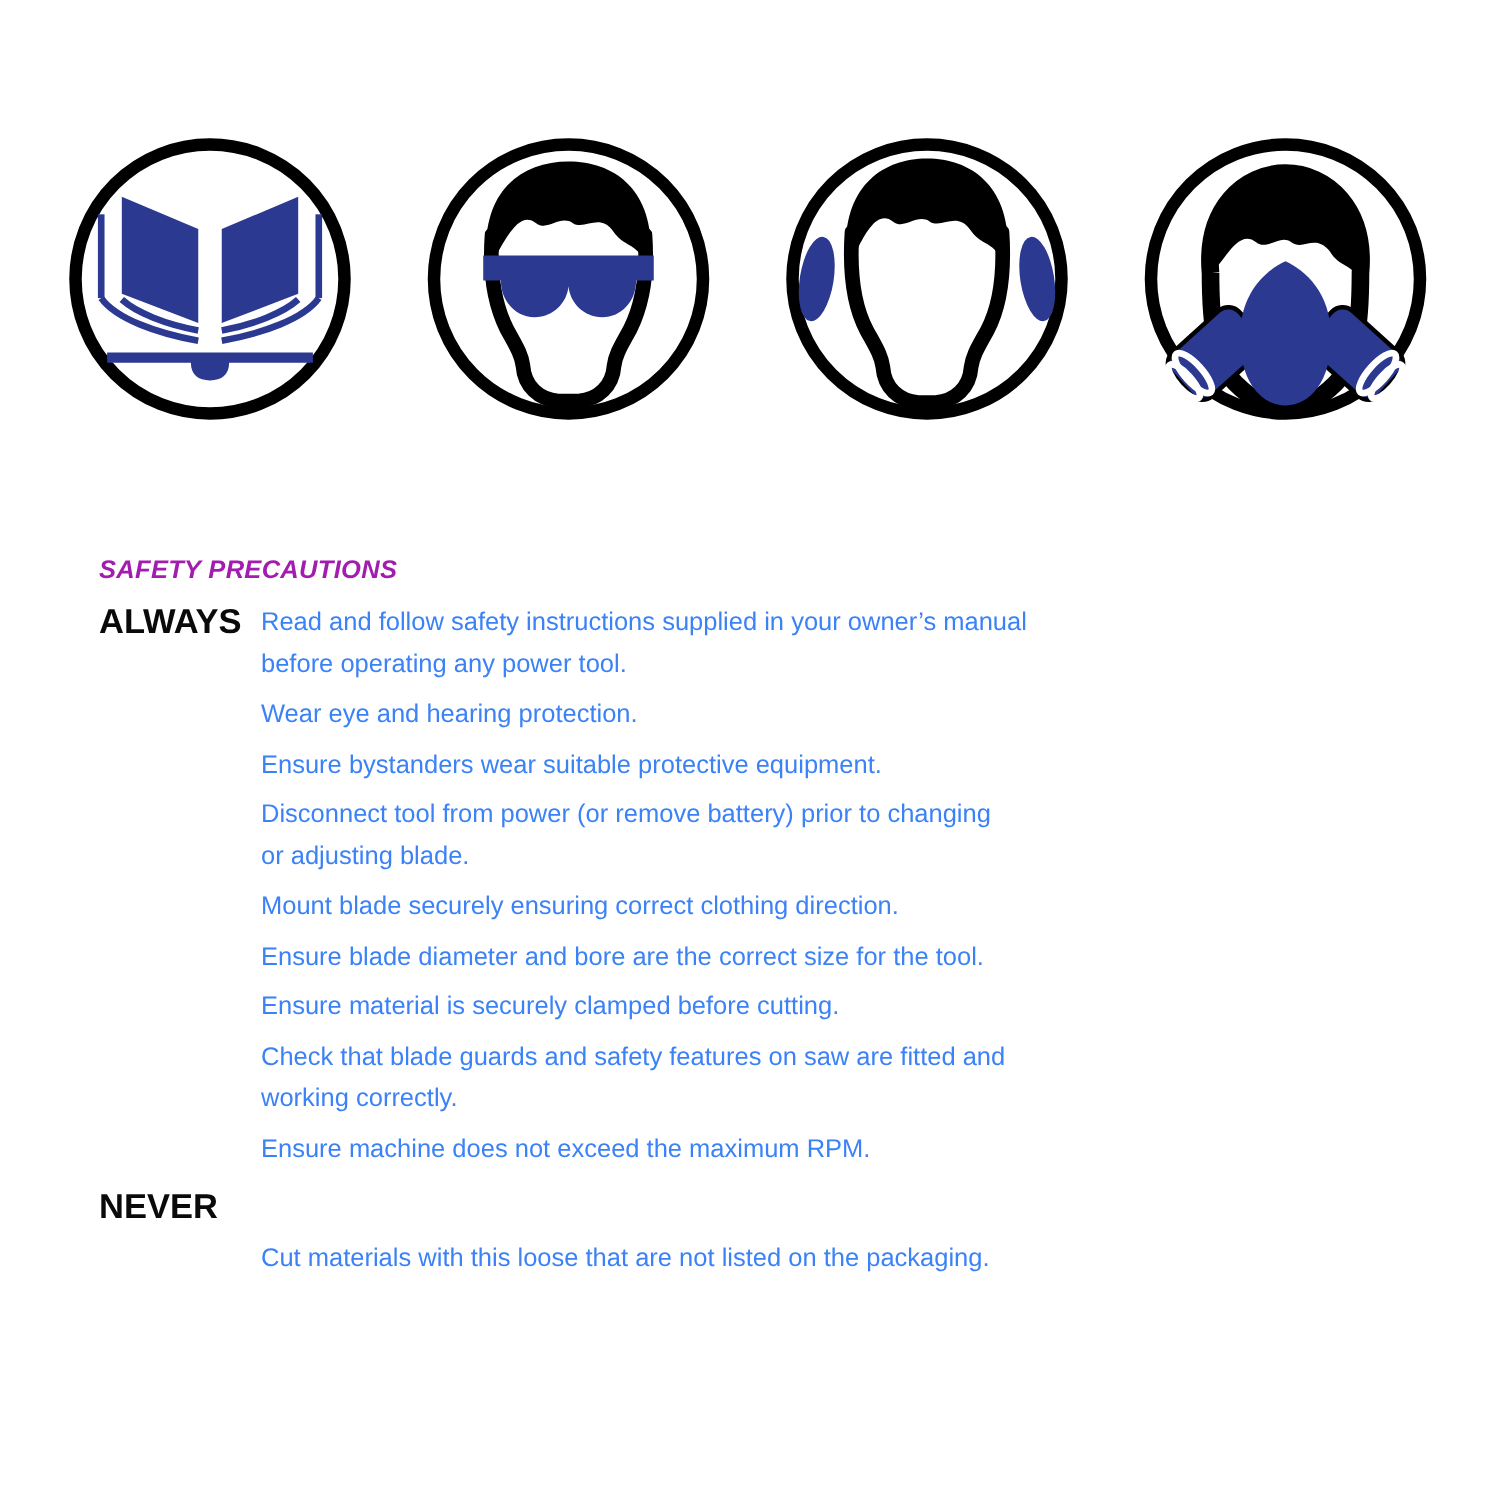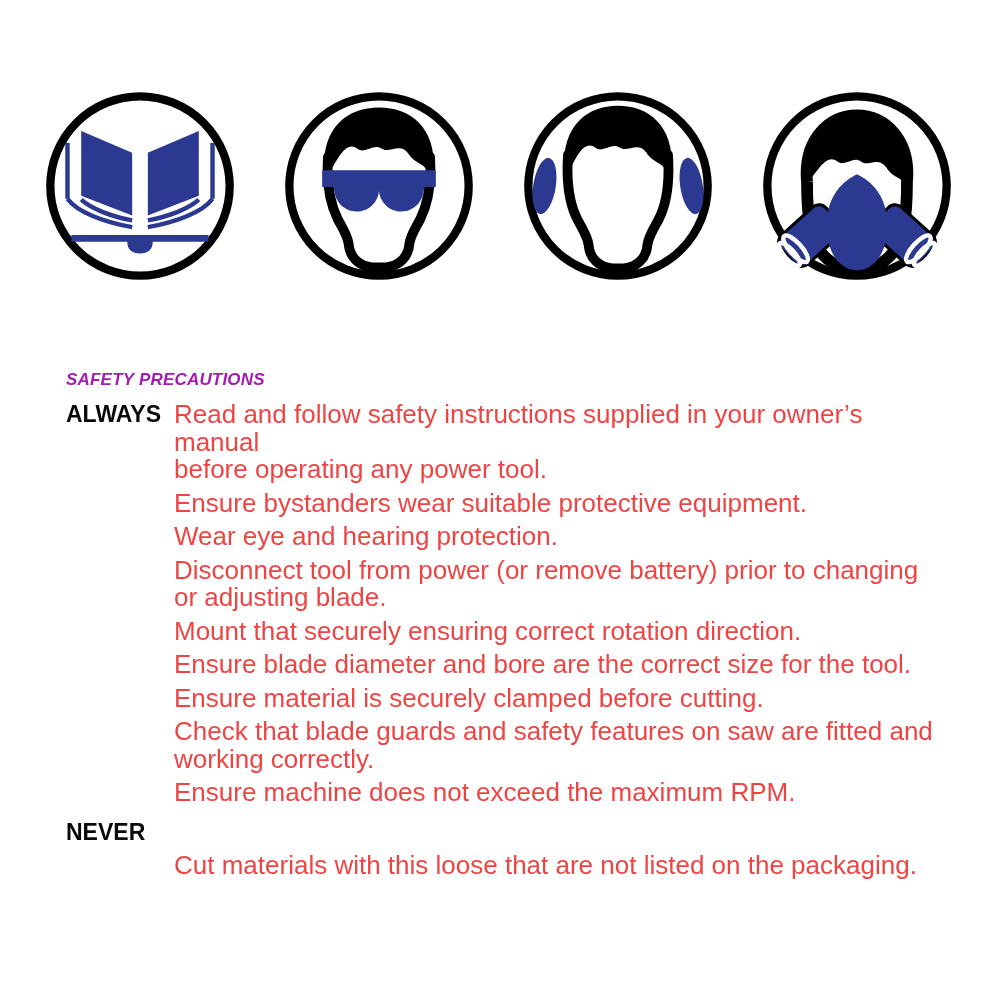--- a/index.html
+++ b/index.html
@@ -20,22 +20,22 @@
   .title{
     font-size:17px;font-weight:700;letter-spacing:.2px;
     margin:0 0 11px 0;color:#a21caf;font-style:italic;
   }
   .row{display:flex;margin-bottom:6px;}
   .col-label{
     flex:0 0 108px;font-weight:700;font-size:23px;line-height:27.5px;
     color:#0a0a0a;
   }
   .col-text{
-    flex:1;font-size:26px;line-height:27.5px;white-space:pre-line;
-    color:#ef4444;
+    flex:1;font-size:17px;line-height:27.5px;white-space:pre-line;
+    color:#3b82f6;
   }
 </style>
 </head>
 <body>
 
 <div class="icons-row">
 
   <div class="icon-circle" aria-label="read-manual-icon">
     <svg viewBox="0 0 200 200" xmlns="http://www.w3.org/2000/svg">
       <circle cx="100" cy="100" r="91.5" fill="#fff" stroke="#000" stroke-width="8.5"></circle>
@@ -115,34 +115,34 @@
 <main class="precautions">
   <h1 class="title">SAFETY PRECAUTIONS</h1>
 
   <div class="row">
     <div class="col-label">ALWAYS</div>
     <div class="col-text">Read and follow safety instructions supplied in your owner’s manual
 before operating any power tool.</div>
   </div>
   <div class="row">
     <div class="col-label"></div>
-    <div class="col-text">Ensure bystanders wear suitable protective equipment.</div>
+    <div class="col-text">Wear eye and hearing protection.</div>
   </div>
   <div class="row">
     <div class="col-label"></div>
-    <div class="col-text">Wear eye and hearing protection.</div>
+    <div class="col-text">Ensure bystanders wear suitable protective equipment.</div>
   </div>
   <div class="row">
     <div class="col-label"></div>
     <div class="col-text">Disconnect tool from power (or remove battery) prior to changing
 or adjusting blade.</div>
   </div>
   <div class="row">
     <div class="col-label"></div>
-    <div class="col-text">Mount that securely ensuring correct rotation direction.</div>
+    <div class="col-text">Mount blade securely ensuring correct clothing direction.</div>
   </div>
   <div class="row">
     <div class="col-label"></div>
     <div class="col-text">Ensure blade diameter and bore are the correct size for the tool.</div>
   </div>
   <div class="row">
     <div class="col-label"></div>
     <div class="col-text">Ensure material is securely clamped before cutting.</div>
   </div>
   <div class="row">

